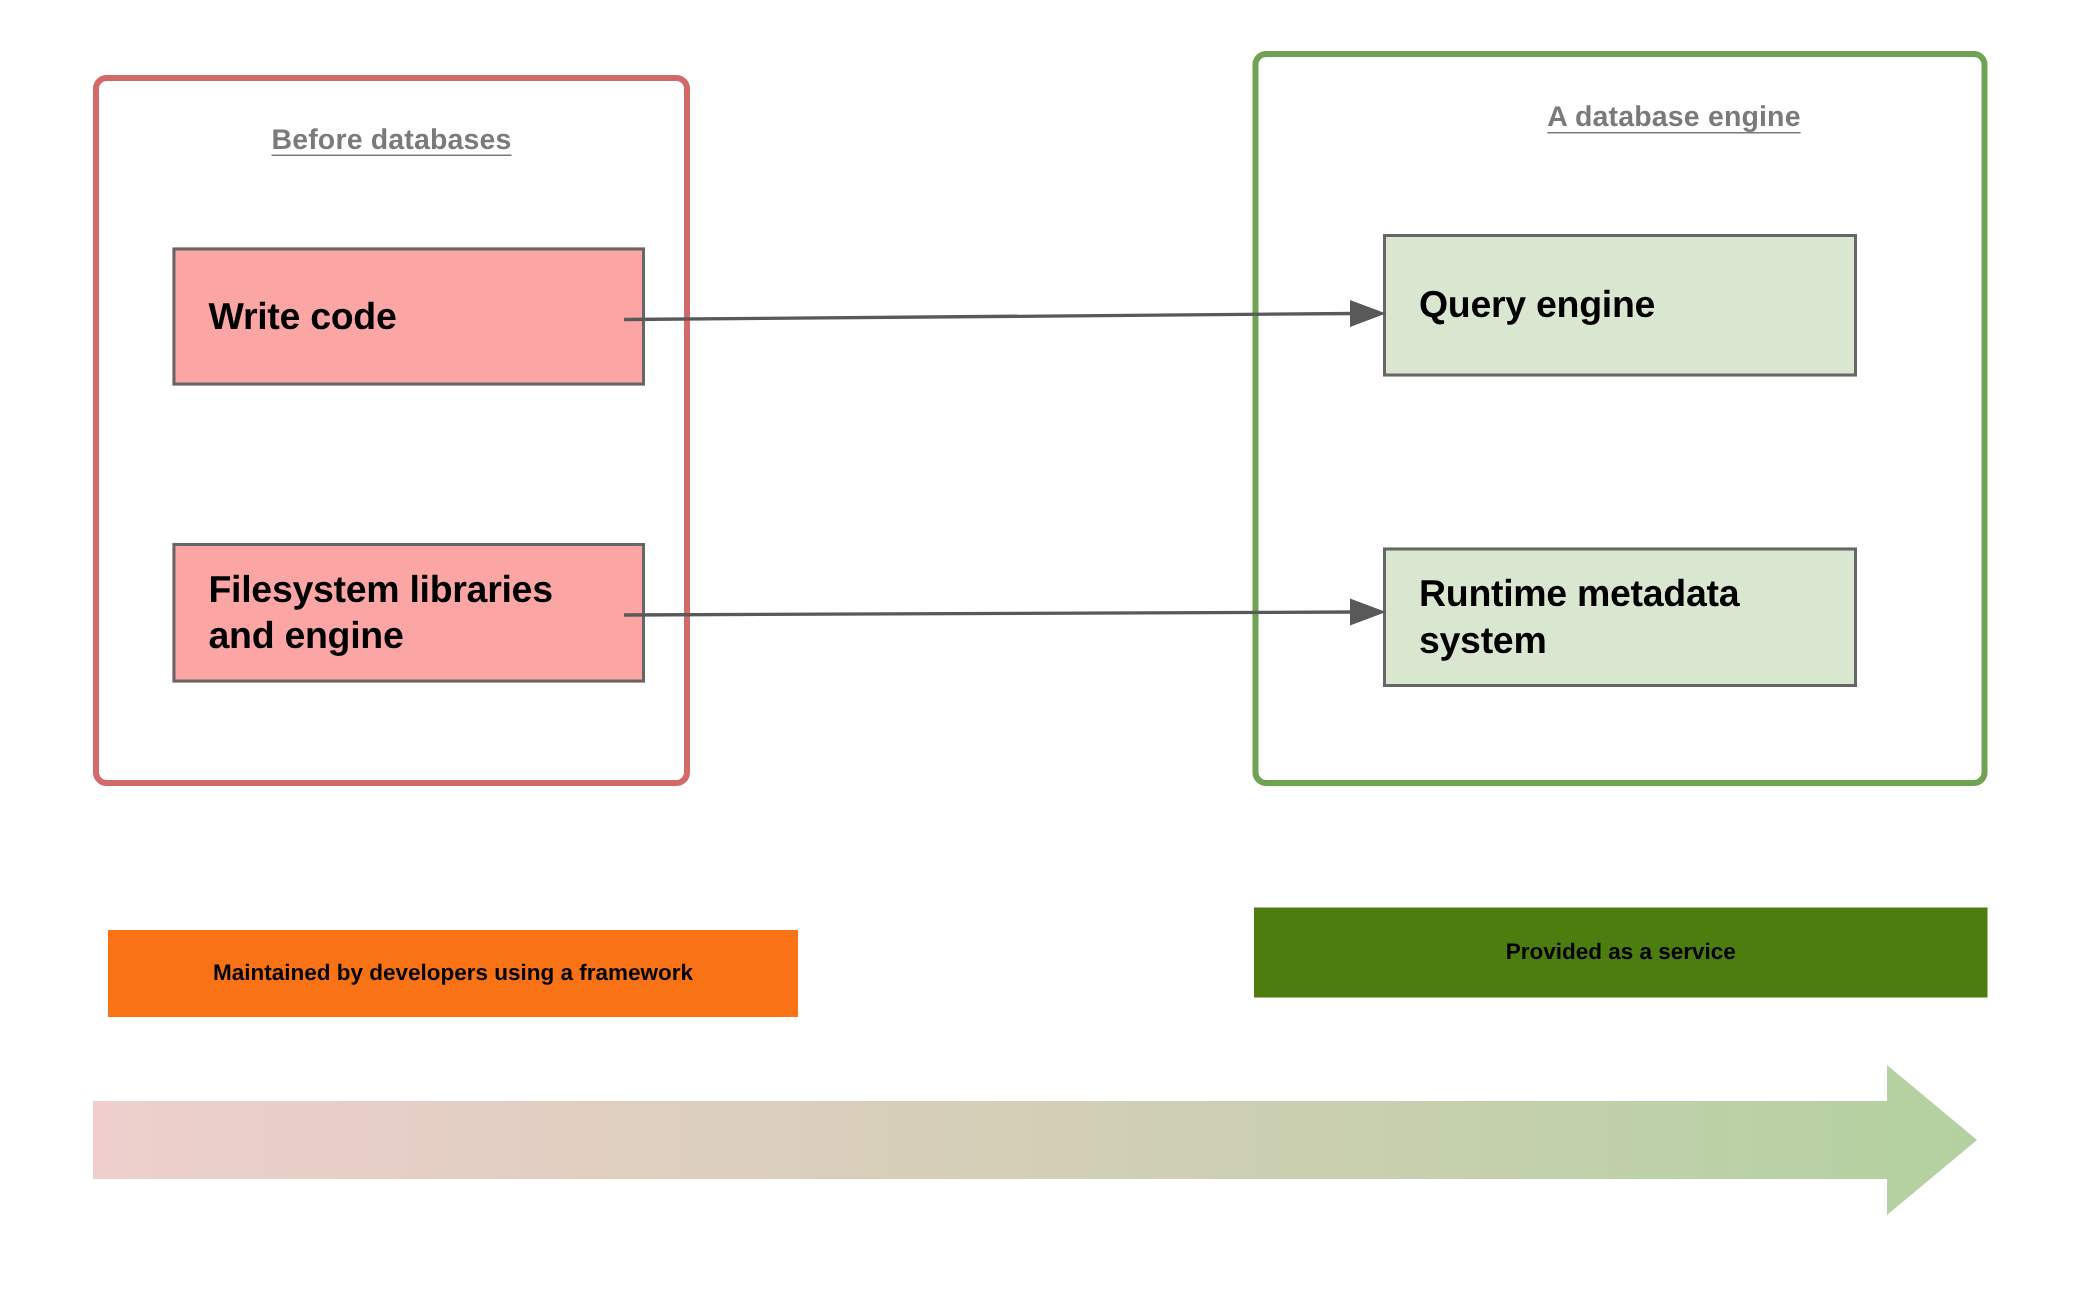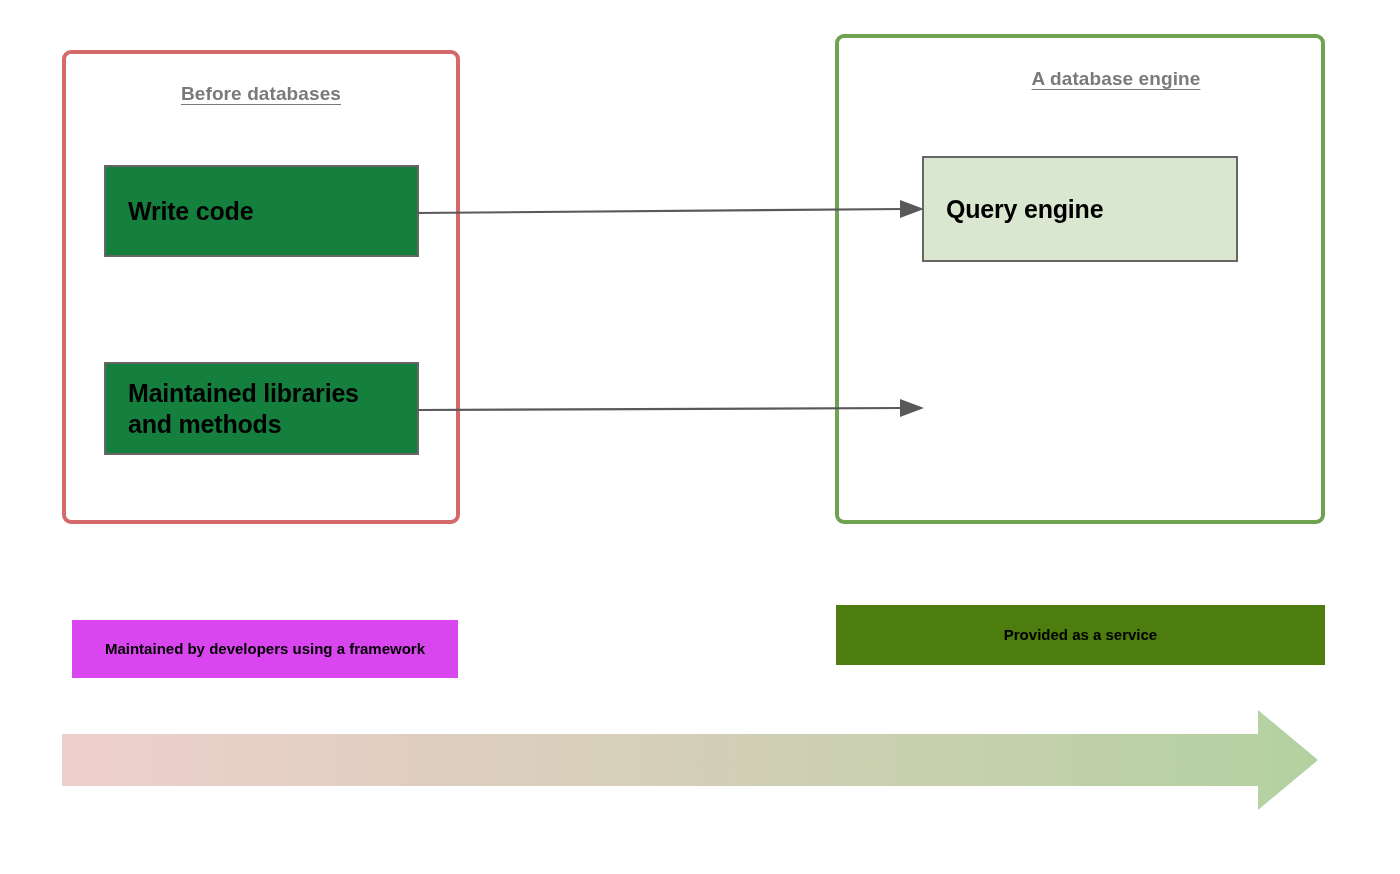--- a/index.html
+++ b/index.html
@@ -67,26 +67,26 @@
     display: flex;
     align-items: center;
     padding-left: 22px;
     padding-right: 12px;
     font-size: 25px;
     font-weight: bold;
     color: #000000;
     line-height: 1.24;
     letter-spacing: -0.2px;
   }
-  .node.pink  { background: #15803d; }
+  .node.pink  { background: #fca5a5; margin-left: 11px; }
   .node.green { background: #d9e7d0; }
 
   #node-write-code      { left: 104px; top: 165px; width: 315px; height: 92px; }
   #node-filesystem      { left: 104px; top: 362px; width: 315px; height: 93px; }
-  #node-query-engine    { left: 922px; top: 156px; width: 316px; height: 106px; text-align: right; }
+  #node-query-engine    { left: 922px; top: 156px; width: 316px; height: 95px; text-align: right; }
   #node-runtime-meta    { left: 922px; top: 365px; width: 316px; height: 93px; }
 
   
   .connector {
     position: absolute;
     left: 416px;
     width: 510px;
     height: 26px;
     pointer-events: none;
   }
@@ -103,23 +103,23 @@
     text-align: center;
     font-size: 15px;
     font-weight: bold;
     color: #000000;
     line-height: 1.35;
     padding: 6px 16px;
   }
   #caption-left {
     left: 72px;
     top: 620px;
-    width: 386px;
+    width: 460px;
     height: 58px;
-    background: #d946ef;
+    background: #f97316;
   }
   #caption-right {
     left: 836px;
     top: 605px;
     width: 489px;
     height: 60px;
     background: #4d7c0f;
   }
 
   
@@ -138,31 +138,34 @@
 
   <div class="panel" id="panel-before">
     <div class="panel-title">Before databases</div>
   </div>
 
   <div class="node pink" id="node-write-code">
     <span>Write code</span>
   </div>
 
   <div class="node pink" id="node-filesystem">
-    <span>Maintained libraries and methods</span>
+    <span>Filesystem libraries and engine</span>
   </div>
 
   <div class="panel" id="panel-engine">
     <div class="panel-title">A database engine</div>
   </div>
 
   <div class="node green" id="node-query-engine">
     <span>Query engine</span>
   </div>
 
+  <div class="node green" id="node-runtime-meta">
+    <span>Runtime metadata system</span>
+  </div>
 
   <svg class="connector" id="connector-top" viewBox="0 0 510 26">
     <line x1="0" y1="17" x2="488" y2="13" stroke="#595959" stroke-width="2.2"></line>
     <polygon points="484,4 508,13 484,22" fill="#595959"></polygon>
   </svg>
 
   <svg class="connector" id="connector-bottom" viewBox="0 0 510 26">
     <line x1="0" y1="15" x2="488" y2="13" stroke="#595959" stroke-width="2.2"></line>
     <polygon points="484,4 508,13 484,22" fill="#595959"></polygon>
   </svg>

